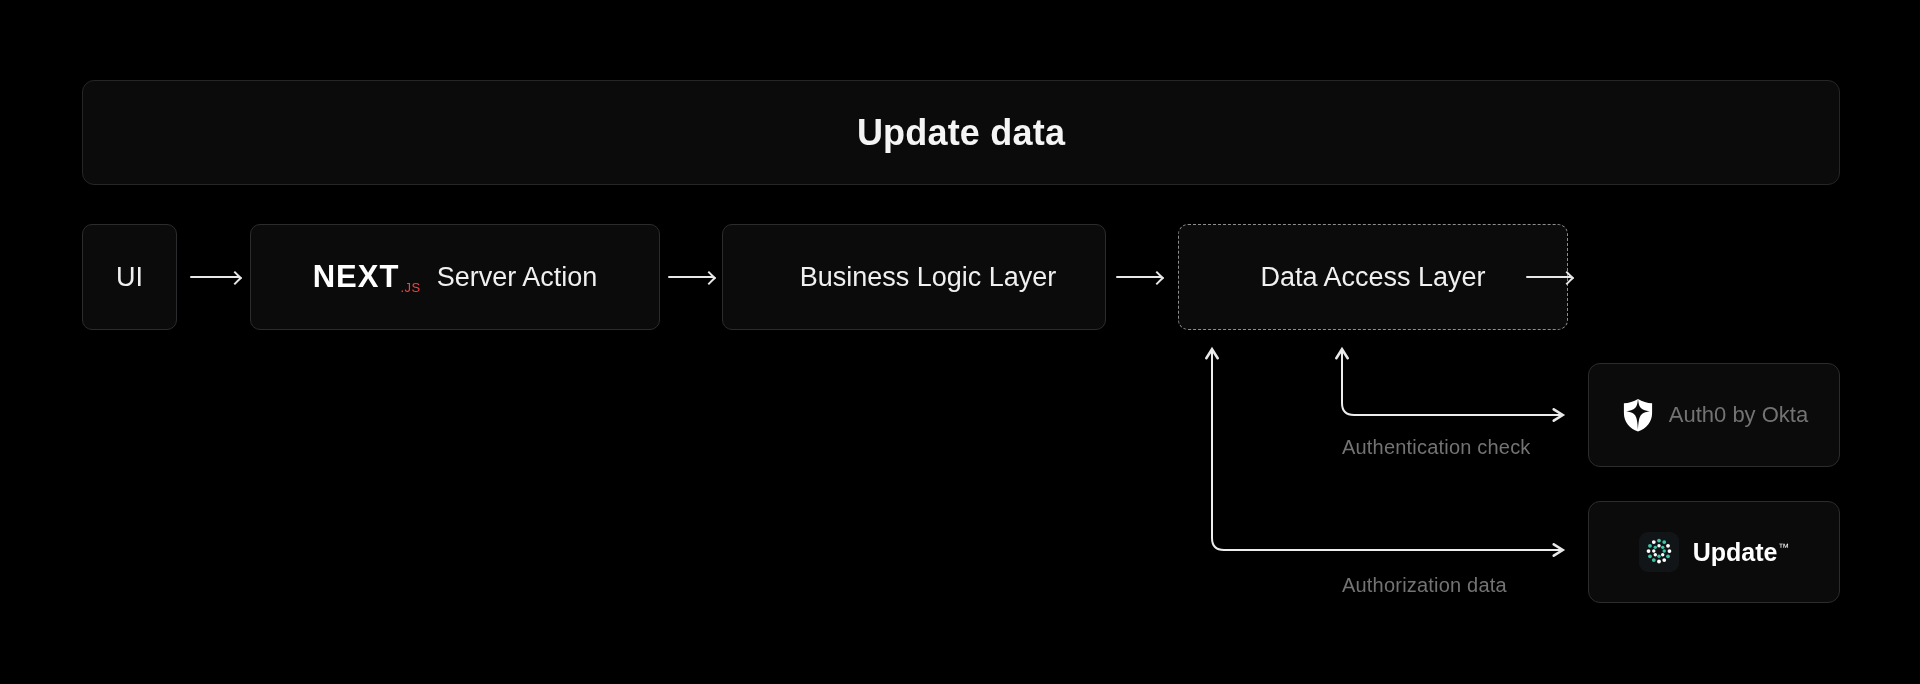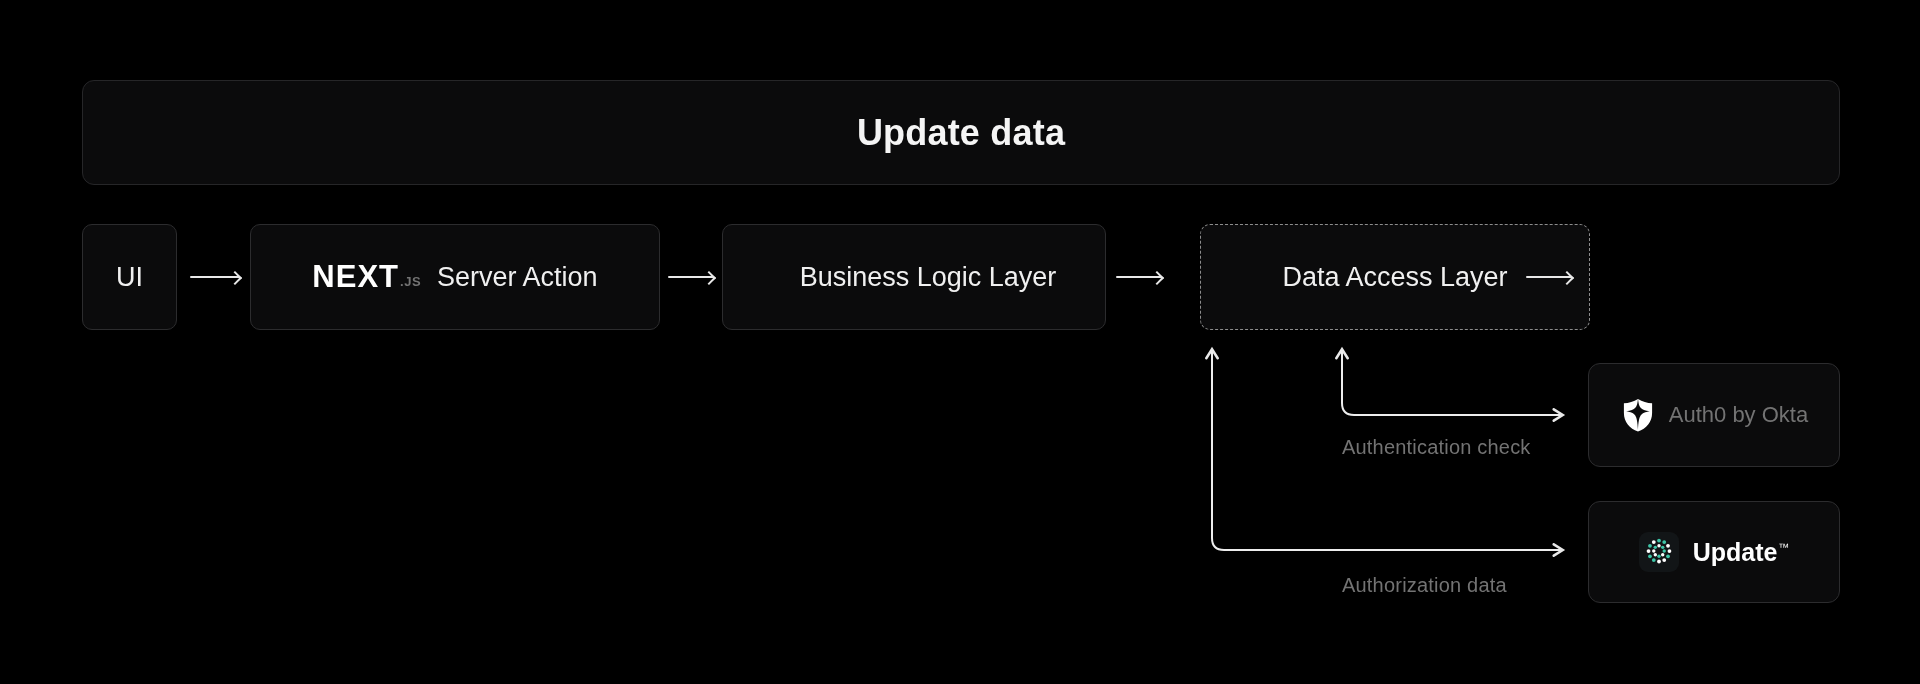--- a/index.html
+++ b/index.html
@@ -10,28 +10,28 @@
   .panel{
     position:absolute;background:#0b0b0c;border:1px solid #2c2c2e;border-radius:10px;
     box-sizing:border-box;display:flex;align-items:center;justify-content:center;
   }
   .header{left:82px;top:80px;width:1758px;height:105px;border-radius:12px;border-color:#262628;}
   .title{font-size:36px;font-weight:700;color:#f5f5f5;letter-spacing:.2px;}
   .rownode{top:224px;height:106px;}
   .n-ui{left:82px;width:95px;}
   .n-sa{left:250px;width:410px;}
   .n-bll{left:722px;width:384px;padding-left:28px;}
-  .n-dal{left:1178px;width:390px;border:1px dashed #8d8d8d;margin-left:22px;}
+  .n-dal{left:1178px;width:390px;border:1px dashed #8d8d8d;}
   .n-db{left:1590px;width:250px;}
   .n-auth0{left:1588px;top:363px;width:252px;height:104px;border-radius:12px;}
   .n-fga{left:1588px;top:501px;width:252px;height:102px;border-radius:12px;}
   .nlabel{font-size:27px;color:#f0f0f0;}
-  .brand{display:inline-flex;align-items:center;margin-right:16px;}
+  .brand{display:inline-flex;align-items:flex-end;margin-right:16px;}
   .nx{font-size:31px;font-weight:700;letter-spacing:1px;color:#fff;}
-  .njs{font-size:13px;font-weight:700;letter-spacing:.5px;color:#737373;margin-left:1px;margin-top:8px;}
+  .njs{font-size:13px;font-weight:400;letter-spacing:.5px;color:#ef4444;margin-left:1px;margin-top:8px;}
   .harrow{position:absolute;top:276px;height:2px;background:#e8e8e8;border-radius:1px;}
   .harrow::after{
     content:"";position:absolute;right:0;top:-3.5px;width:8px;height:8px;
     border-style:solid;border-color:#e8e8e8;border-width:2px 2px 0 0;transform:rotate(45deg);
   }
   .overlay{position:absolute;left:0;top:0;width:1920px;height:684px;pointer-events:none;}
   .edge-label{position:absolute;font-size:20px;color:#737373;letter-spacing:.2px;}
   .lbl-auth{left:1342px;top:436px;}
   .lbl-authz{left:1342px;top:574px;}
   .auth0-label{font-size:22px;color:#737373;margin-left:13px;}

